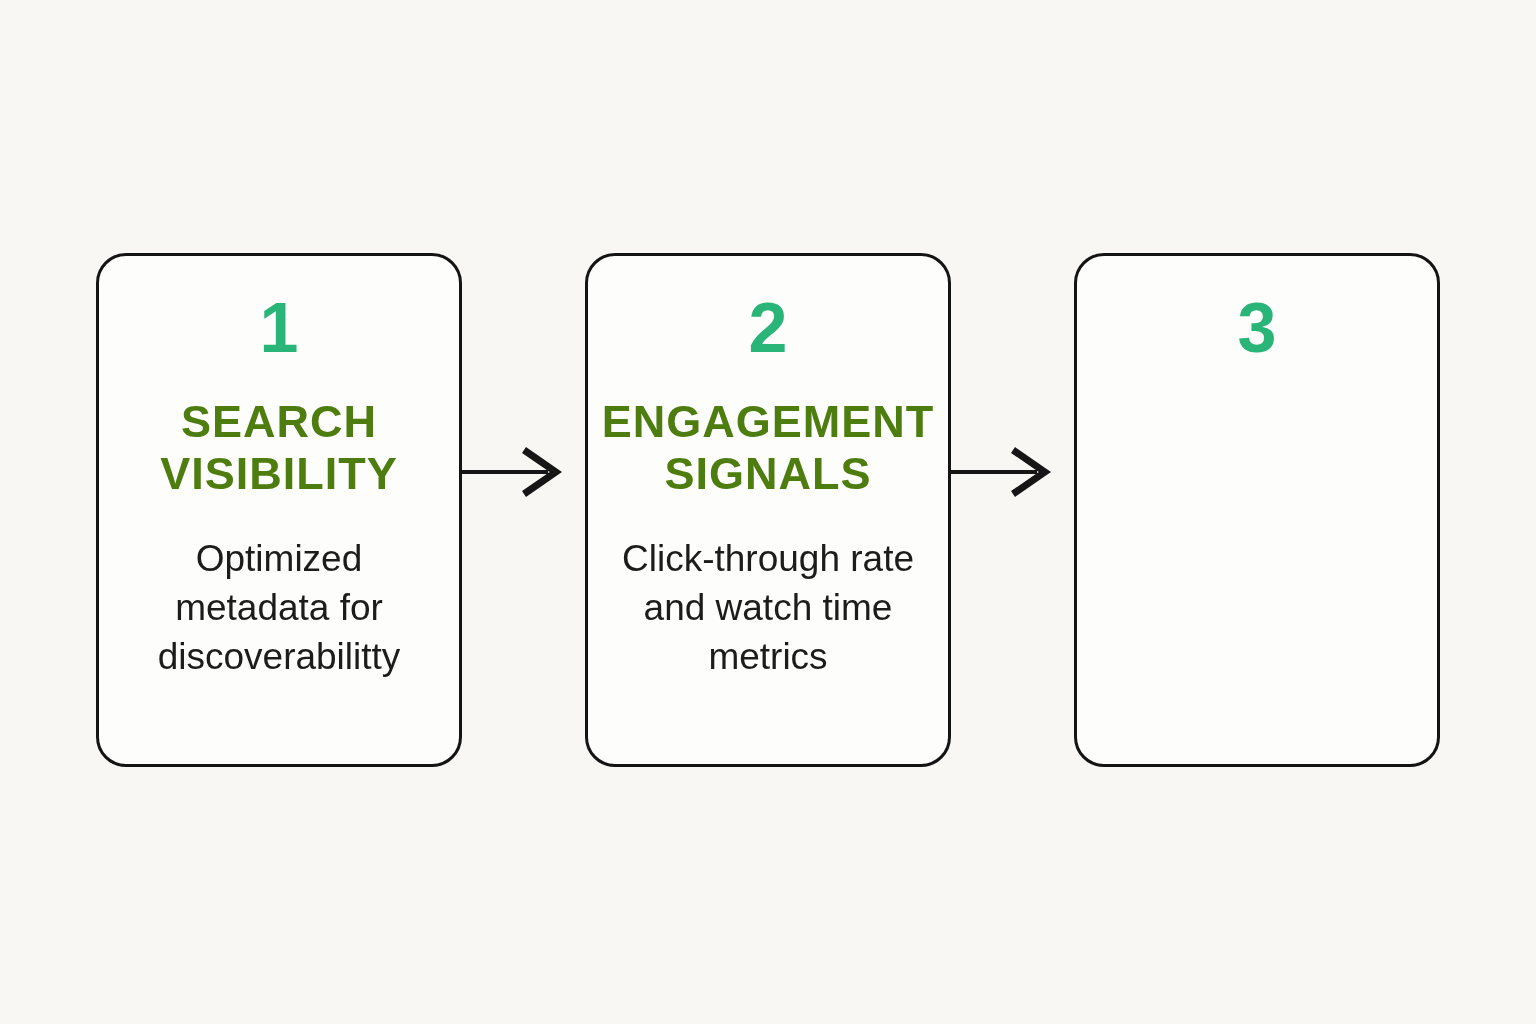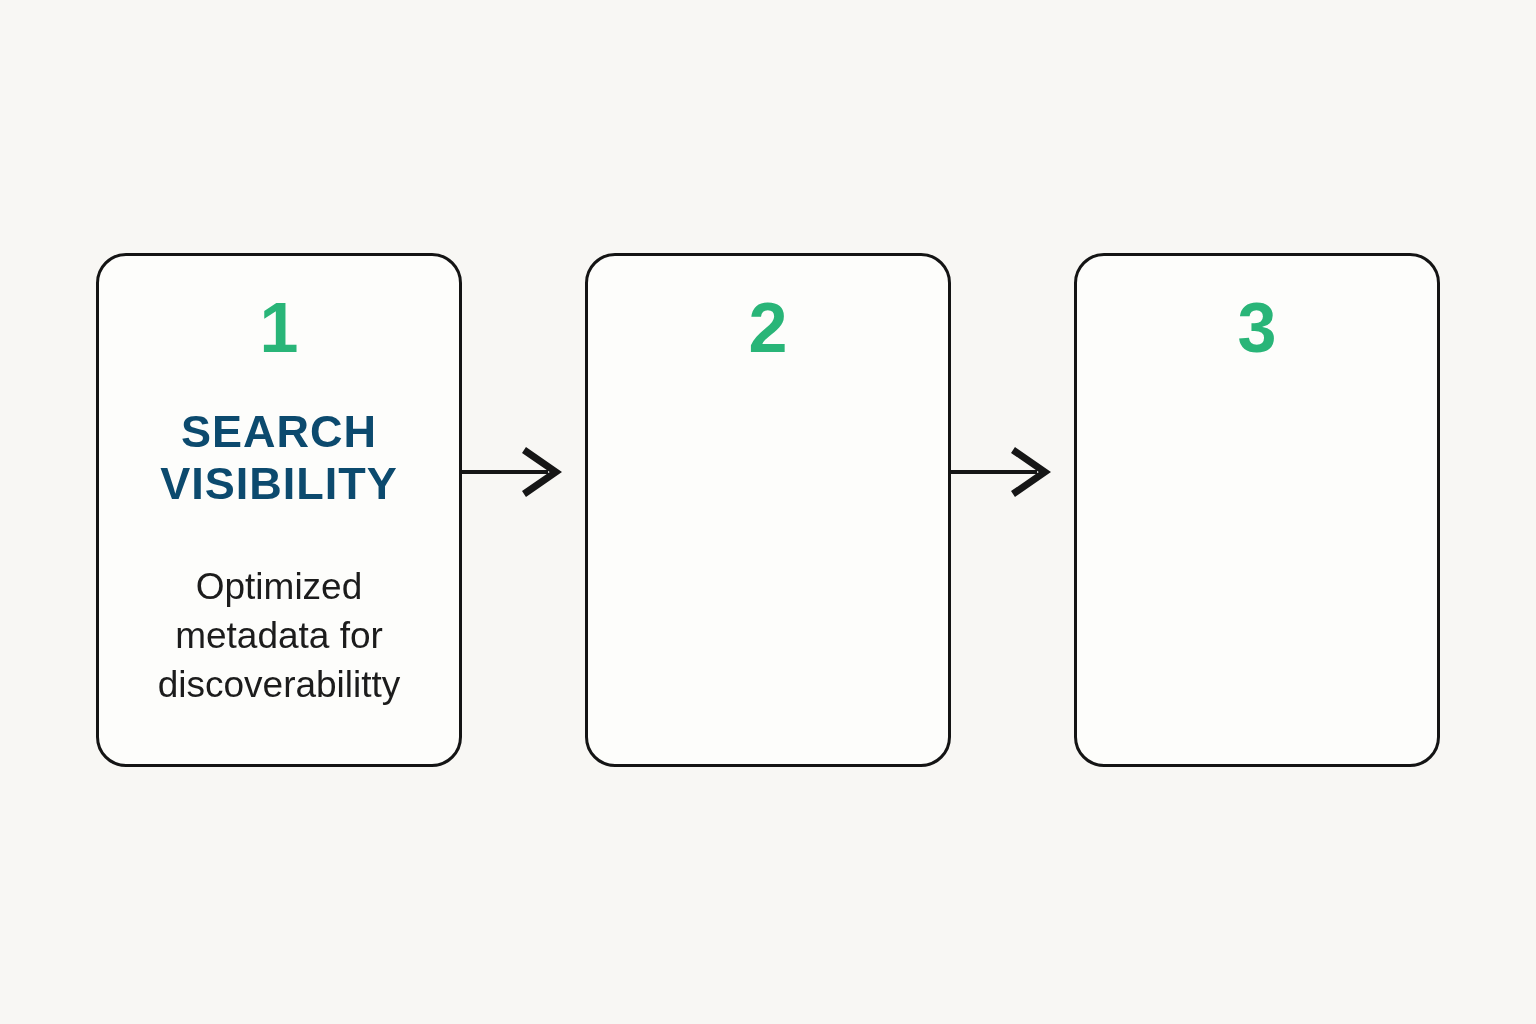--- a/index.html
+++ b/index.html
@@ -34,30 +34,30 @@
     text-align: center;
     padding: 34px 20px 20px 20px;
   }
   .step-number {
     font-size: 70px;
     line-height: 76px;
     font-weight: bold;
     color: #29b578;
   }
   .step-title {
-    margin-top: 40px;
+    margin-top: 30px;
     font-size: 45px;
     line-height: 52px;
     font-weight: bold;
     letter-spacing: 1px;
-    color: #0c4a6e;
+    color: #4d7c0f;
     white-space: pre-line;
   }
   .step-desc {
-    margin-top: 52px;
+    margin-top: 34px;
     font-size: 37px;
     line-height: 49px;
     font-weight: normal;
     color: #1c1c1c;
     white-space: pre-line;
   }
   .arrow-gap {
     width: 123px;
     height: 514px;
     position: relative;
@@ -85,20 +85,25 @@
 
   <div class="arrow-gap">
     <svg width="100" height="56" viewBox="0 0 100 56">
       <line x1="0" y1="28" x2="86" y2="28" stroke="#161616" stroke-width="4"></line>
       <polyline points="62,6 94,28 62,50" fill="none" stroke="#161616" stroke-width="7" stroke-linejoin="miter"></polyline>
     </svg>
   </div>
 
   <div class="step-card">
     <div class="step-number" style="color: rgb(41, 181, 120);">2</div>
+    <div class="step-title">ENGAGEMENT
+SIGNALS</div>
+    <div class="step-desc">Click-through rate
+and watch time
+metrics</div>
   </div>
 
   <div class="arrow-gap">
     <svg width="100" height="56" viewBox="0 0 100 56">
       <line x1="0" y1="28" x2="86" y2="28" stroke="#161616" stroke-width="4"></line>
       <polyline points="62,6 94,28 62,50" fill="none" stroke="#161616" stroke-width="7" stroke-linejoin="miter"></polyline>
     </svg>
   </div>
 
   <div class="step-card">

